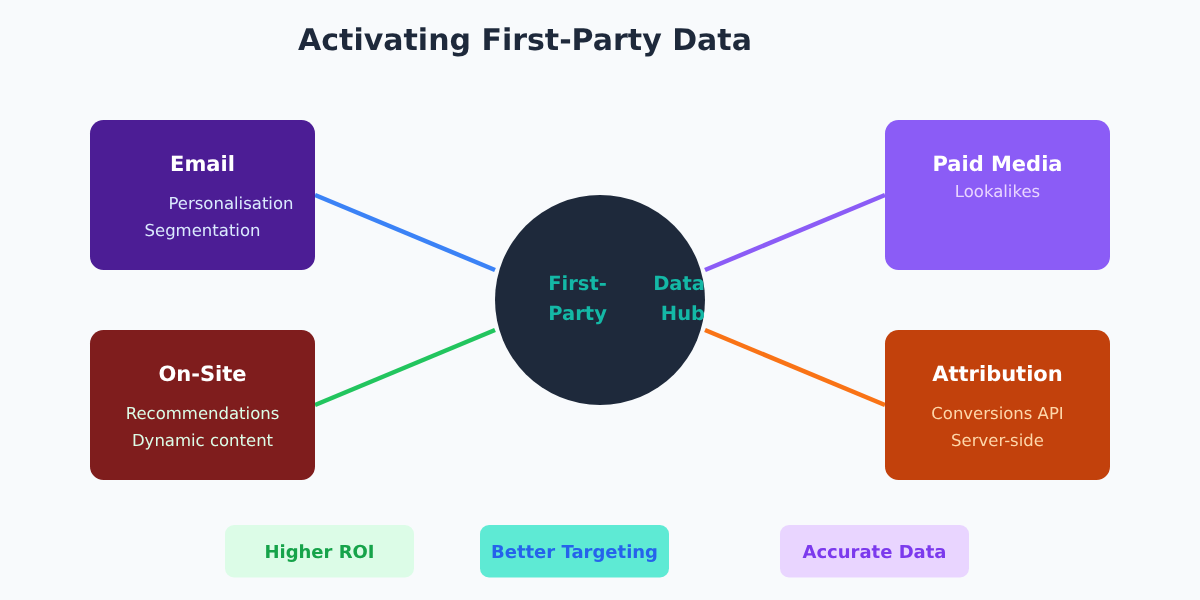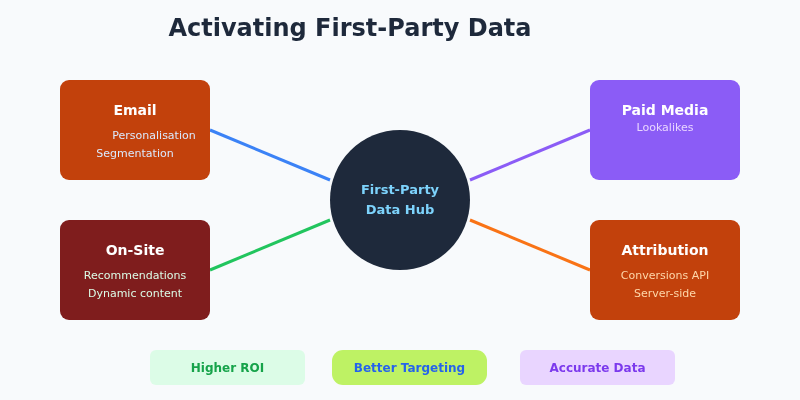--- a/index.html
+++ b/index.html
@@ -3,58 +3,58 @@
   <meta charset="utf-8">
   <style>
     html, body { margin: 0; padding: 0; }
     body {
       width: 800px; height: 400px; background: #f8fafc;
       position: relative; overflow: hidden;
       font-family: "DejaVu Sans", sans-serif;
     }
     .title {
       position: absolute; left: 0; top: 14px; width: 700px; text-align: center;
-      font-size: 24px; font-weight: bold; color: #1e293b;
+      font-size: 20px; font-weight: bold; color: #1e293b;
     }
     svg.connectors { position: absolute; left: 0; top: 0; }
     .node {
       position: absolute; width: 150px; height: 100px; border-radius: 9px;
       color: #ffffff; text-align: center; box-sizing: border-box;
     }
     .node .node-title {
       display: block; margin-top: 21px; font-size: 14px; font-weight: bold; line-height: 18px;
     }
     .node .node-line {
       display: block; font-size: 11px; line-height: 18px;
     }
     .node .node-line.first { margin-top: 8px; }
     .hub {
       position: absolute; left: 330px; top: 130px; width: 140px; height: 140px;
-      border-radius: 50%; background: #1e293b; color: #7dd3fc;
-      display: flex; flex-direction: column; align-items: center; justify-content: center;
+      border-radius: 50%; background: #1e293b; color: #14b8a6;
+      display: flex; flex-direction: row; align-items: center; justify-content: center;
       font-size: 13px; font-weight: bold; line-height: 20px; text-align: right;
     }
     .pill {
-      position: absolute; top: 350px; width: 155px; height: 35px; border-radius: 6px;
+      position: absolute; top: 350px; width: 126px; height: 35px; border-radius: 6px;
       font-size: 12px; font-weight: bold; text-align: center; line-height: 36px;
     }
   </style>
 </head>
 <body>
 
 <div class="title">Activating First-Party Data</div>
 
 <svg class="connectors" width="800" height="400">
   <line x1="210" y1="130" x2="330" y2="180" stroke="#3b82f6" stroke-width="3"></line>
   <line x1="210" y1="270" x2="330" y2="220" stroke="#22c55e" stroke-width="3"></line>
   <line x1="470" y1="180" x2="590" y2="130" stroke="#8b5cf6" stroke-width="3"></line>
   <line x1="470" y1="220" x2="590" y2="270" stroke="#f97316" stroke-width="3"></line>
 </svg>
 
-<div class="node" style="left:60px; top:80px; background:#c2410c;">
+<div class="node" style="left:60px; top:80px; background:#4c1d95;">
   <span class="node-title">Email</span>
   <span class="node-line first" style="color:#dbeafe;padding-left:38px;">Personalisation</span>
   <span class="node-line" style="color:#dbeafe;">Segmentation</span>
 </div>
 
 <div class="node" style="left:60px; top:220px; background:#7f1d1d;">
   <span class="node-title">On-Site</span>
   <span class="node-line first" style="color:#dcfce7;">Recommendations</span>
   <span class="node-line" style="color:#dcfce7;">Dynamic content</span>
 </div>
@@ -69,14 +69,14 @@
   <span class="node-line first" style="color:#fed7aa;">Conversions API</span>
   <span class="node-line" style="color:#fed7aa;text-align:center;">Server-side</span>
 </div>
 
 <div class="hub">
   <span>First-Party</span>
   <span>Data Hub</span>
 </div>
 
 <div class="pill" style="left:150px; background:#dcfce7; color:#16a34a;">Higher ROI</div>
-<div class="pill" style="left:332px; background:#bef264; color:#2563eb;border-radius:11px;">Better Targeting</div>
+<div class="pill" style="left:320px; background:#5eead4; color:#2563eb;">Better Targeting</div>
 <div class="pill" style="left:520px; background:#e9d5ff; color:#7c3aed;">Accurate Data</div>
 
 </body></html>

